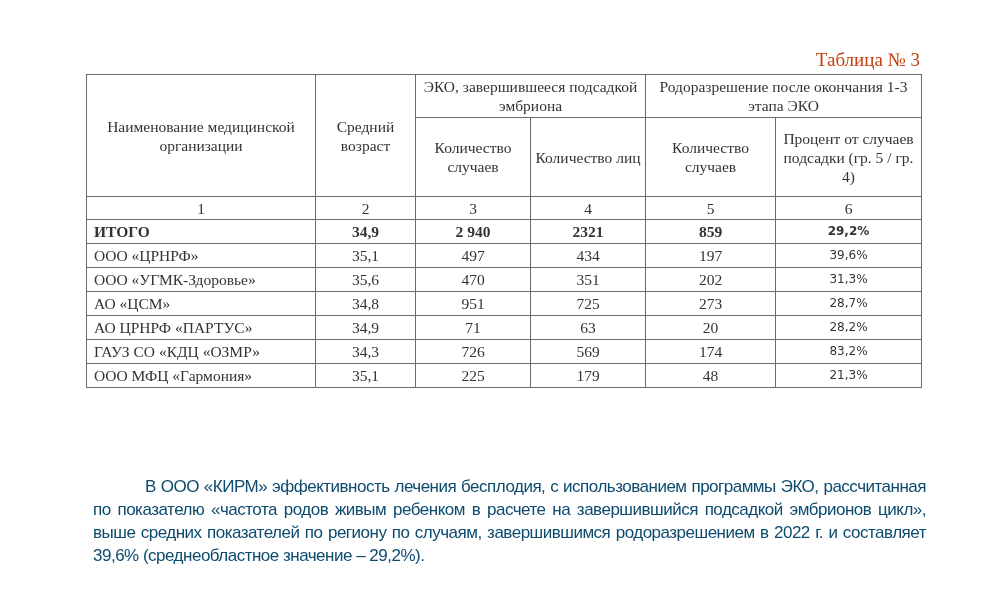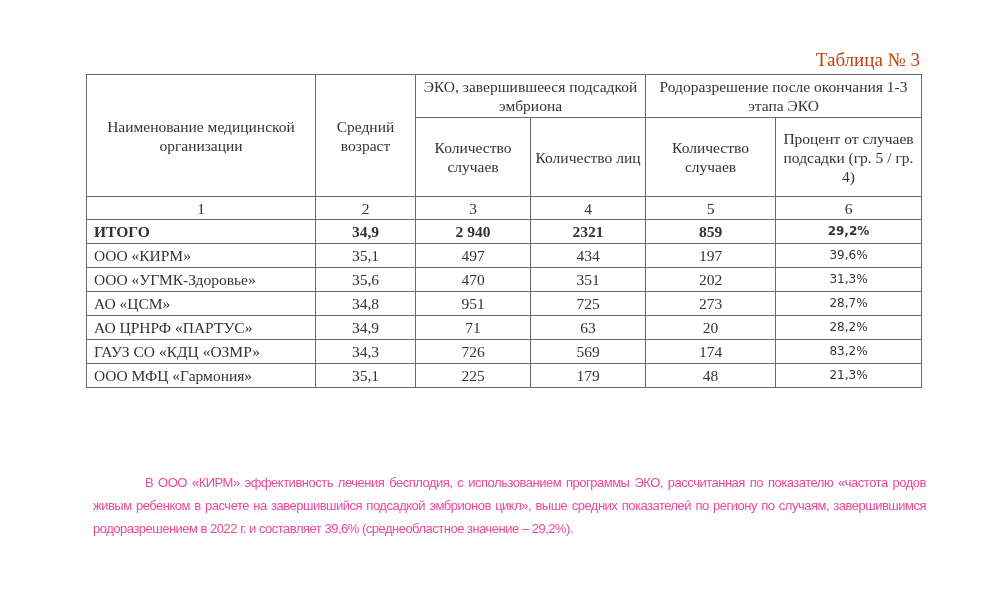--- a/index.html
+++ b/index.html
@@ -11,22 +11,22 @@
   table.main td { border:1.5px solid #6a6a6a; text-align:center; vertical-align:middle;
                   padding:0 4px; line-height:19px; }
   td.name { text-align:left !important; padding-left:7px !important; }
   tr.hdr1 td { height:42px; }
   tr.hdr2 td { height:78px; }
   tr.nums td { height:22px; }
   tr.row td { height:23px; }
   tr.total td { font-weight:bold; }
   td.pct { font-family:"DejaVu Sans", sans-serif; font-size:12px; vertical-align:bottom; padding-bottom:1px; }
   tr.total td.pct { font-weight:bold; }
-  .para { position:absolute; left:93px; top:458px; width:833px; font-size:13px;
-          line-height:23px; text-align:justify; text-indent:52px; color:#ec4899;
+  .para { position:absolute; left:93px; top:458px; width:833px; font-size:17px;
+          line-height:23px; text-align:justify; text-indent:52px; color:#0c4a6e;
           font-family:"Liberation Sans", sans-serif; letter-spacing:-0.5px; }
 </style>
 </head>
 <body>
 
 <div class="caption">Таблица № 3</div>
 
 <table class="main">
   <colgroup>
     <col style="width:229px">
@@ -59,21 +59,21 @@
   </tr>
   <tr class="row total">
     <td class="name">ИТОГО</td>
     <td>34,9</td>
     <td>2 940</td>
     <td>2321</td>
     <td>859</td>
     <td class="pct">29,2%</td>
   </tr>
   <tr class="row">
-    <td class="name">ООО «КИРМ»</td>
+    <td class="name">ООО «ЦРНРФ»</td>
     <td>35,1</td>
     <td>497</td>
     <td>434</td>
     <td>197</td>
     <td class="pct">39,6%</td>
   </tr>
   <tr class="row">
     <td class="name">ООО «УГМК-Здоровье»</td>
     <td>35,6</td>
     <td>470</td>

